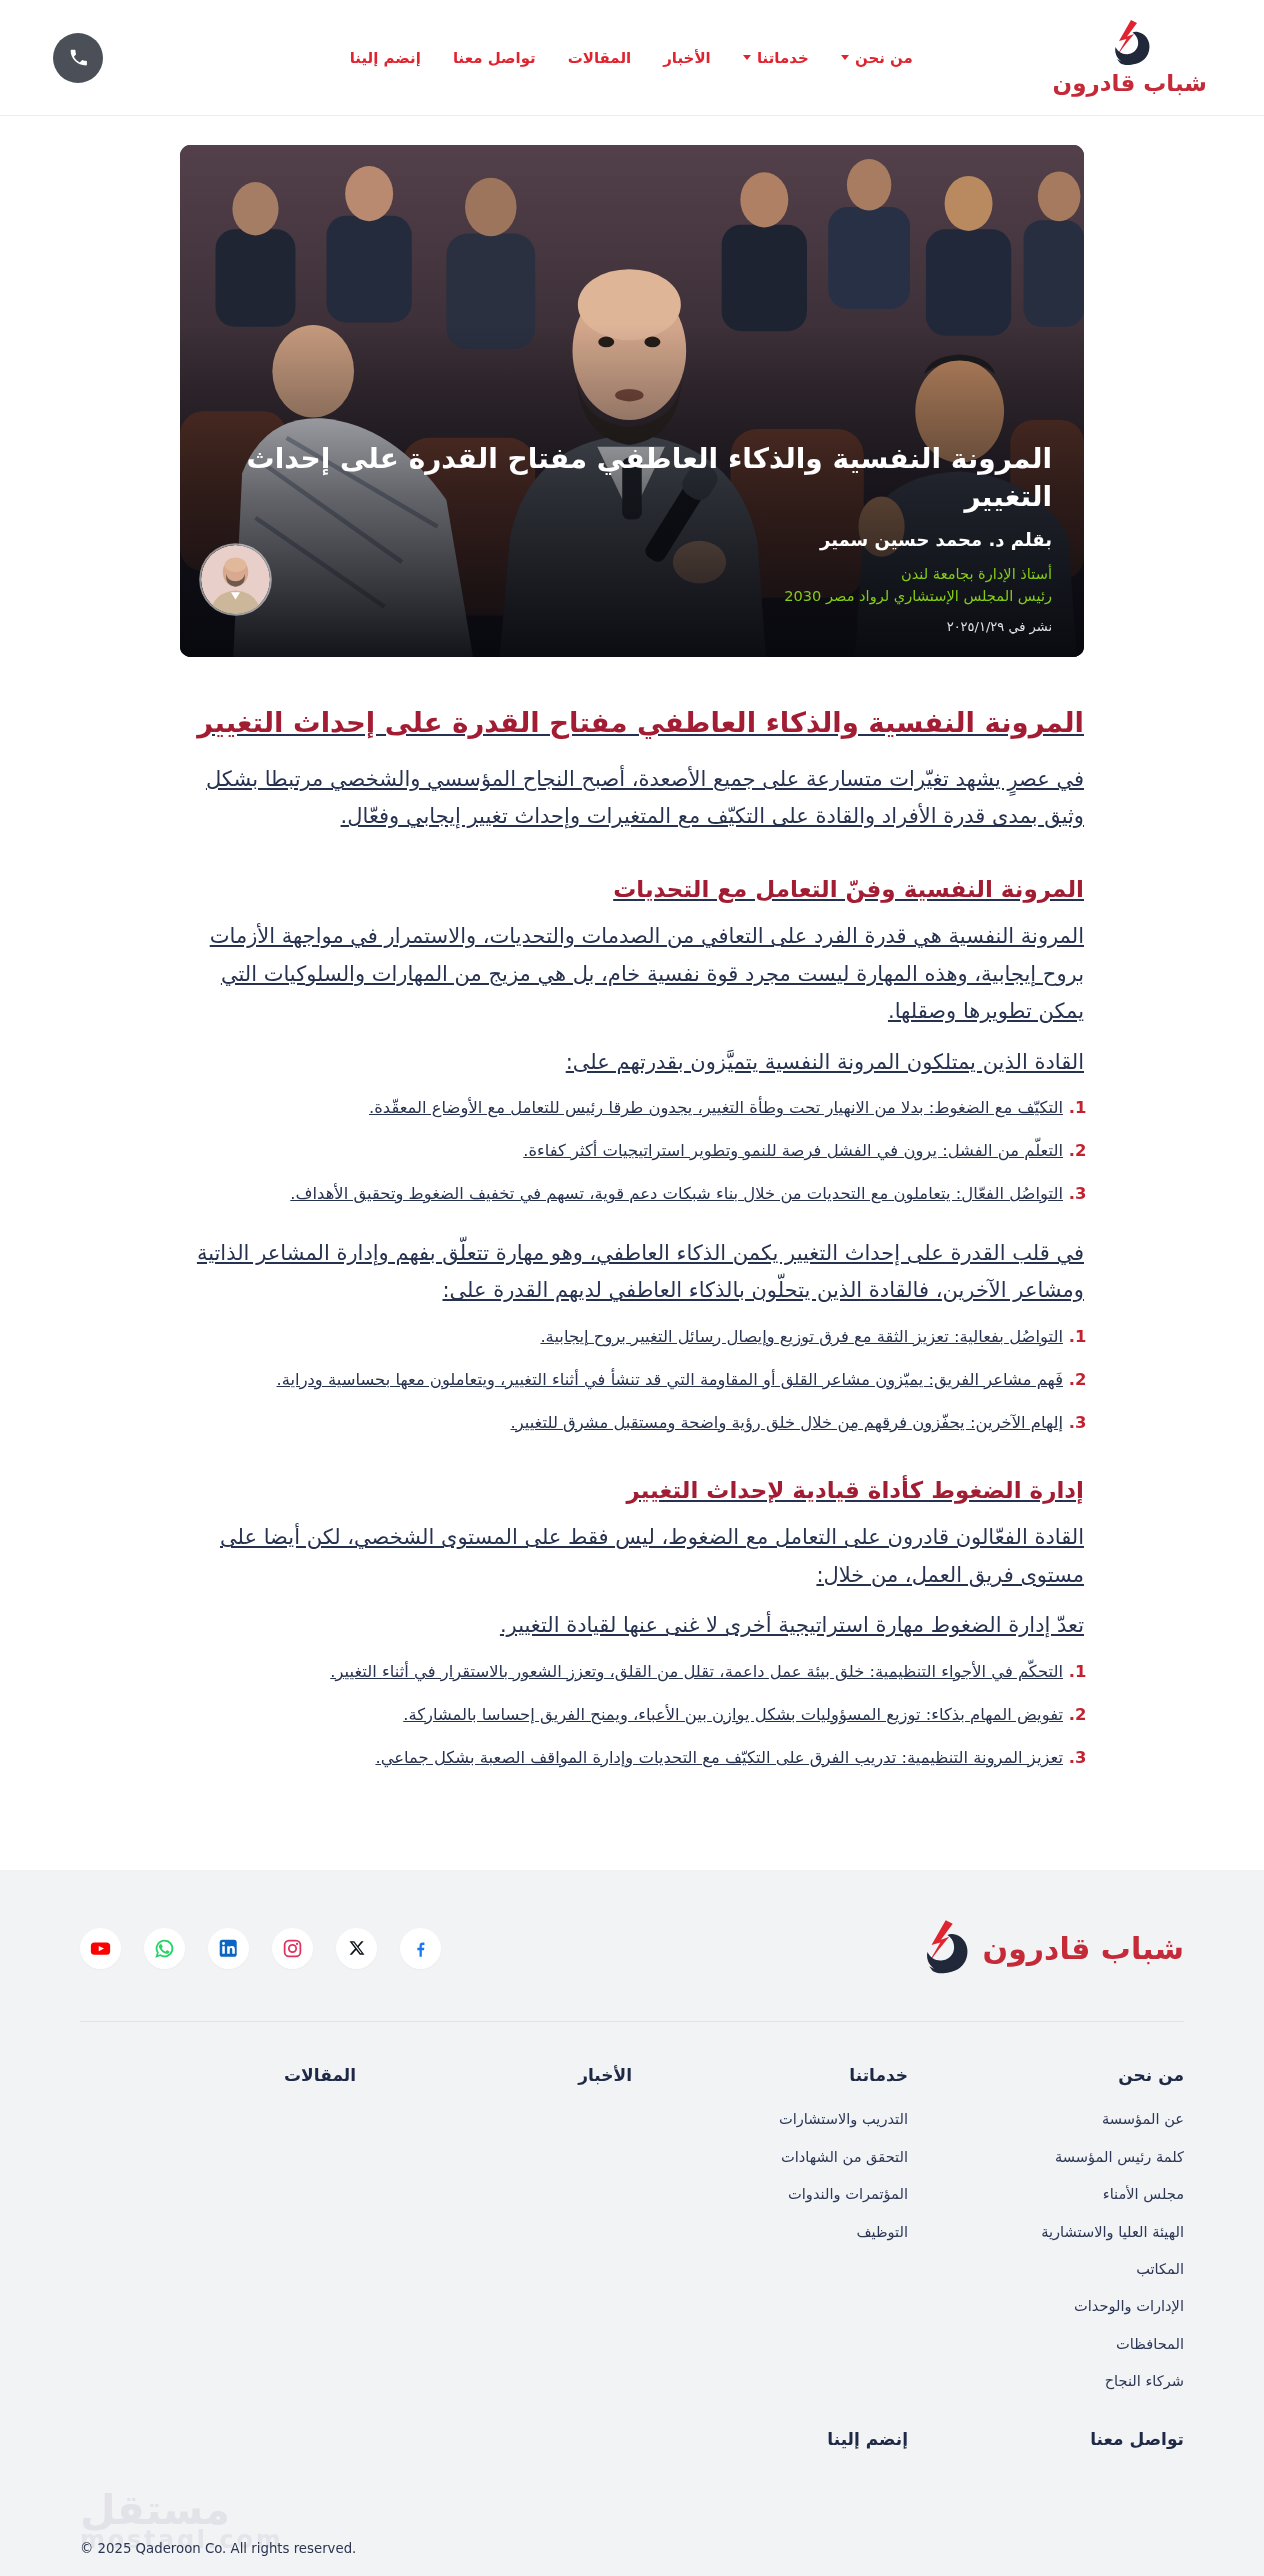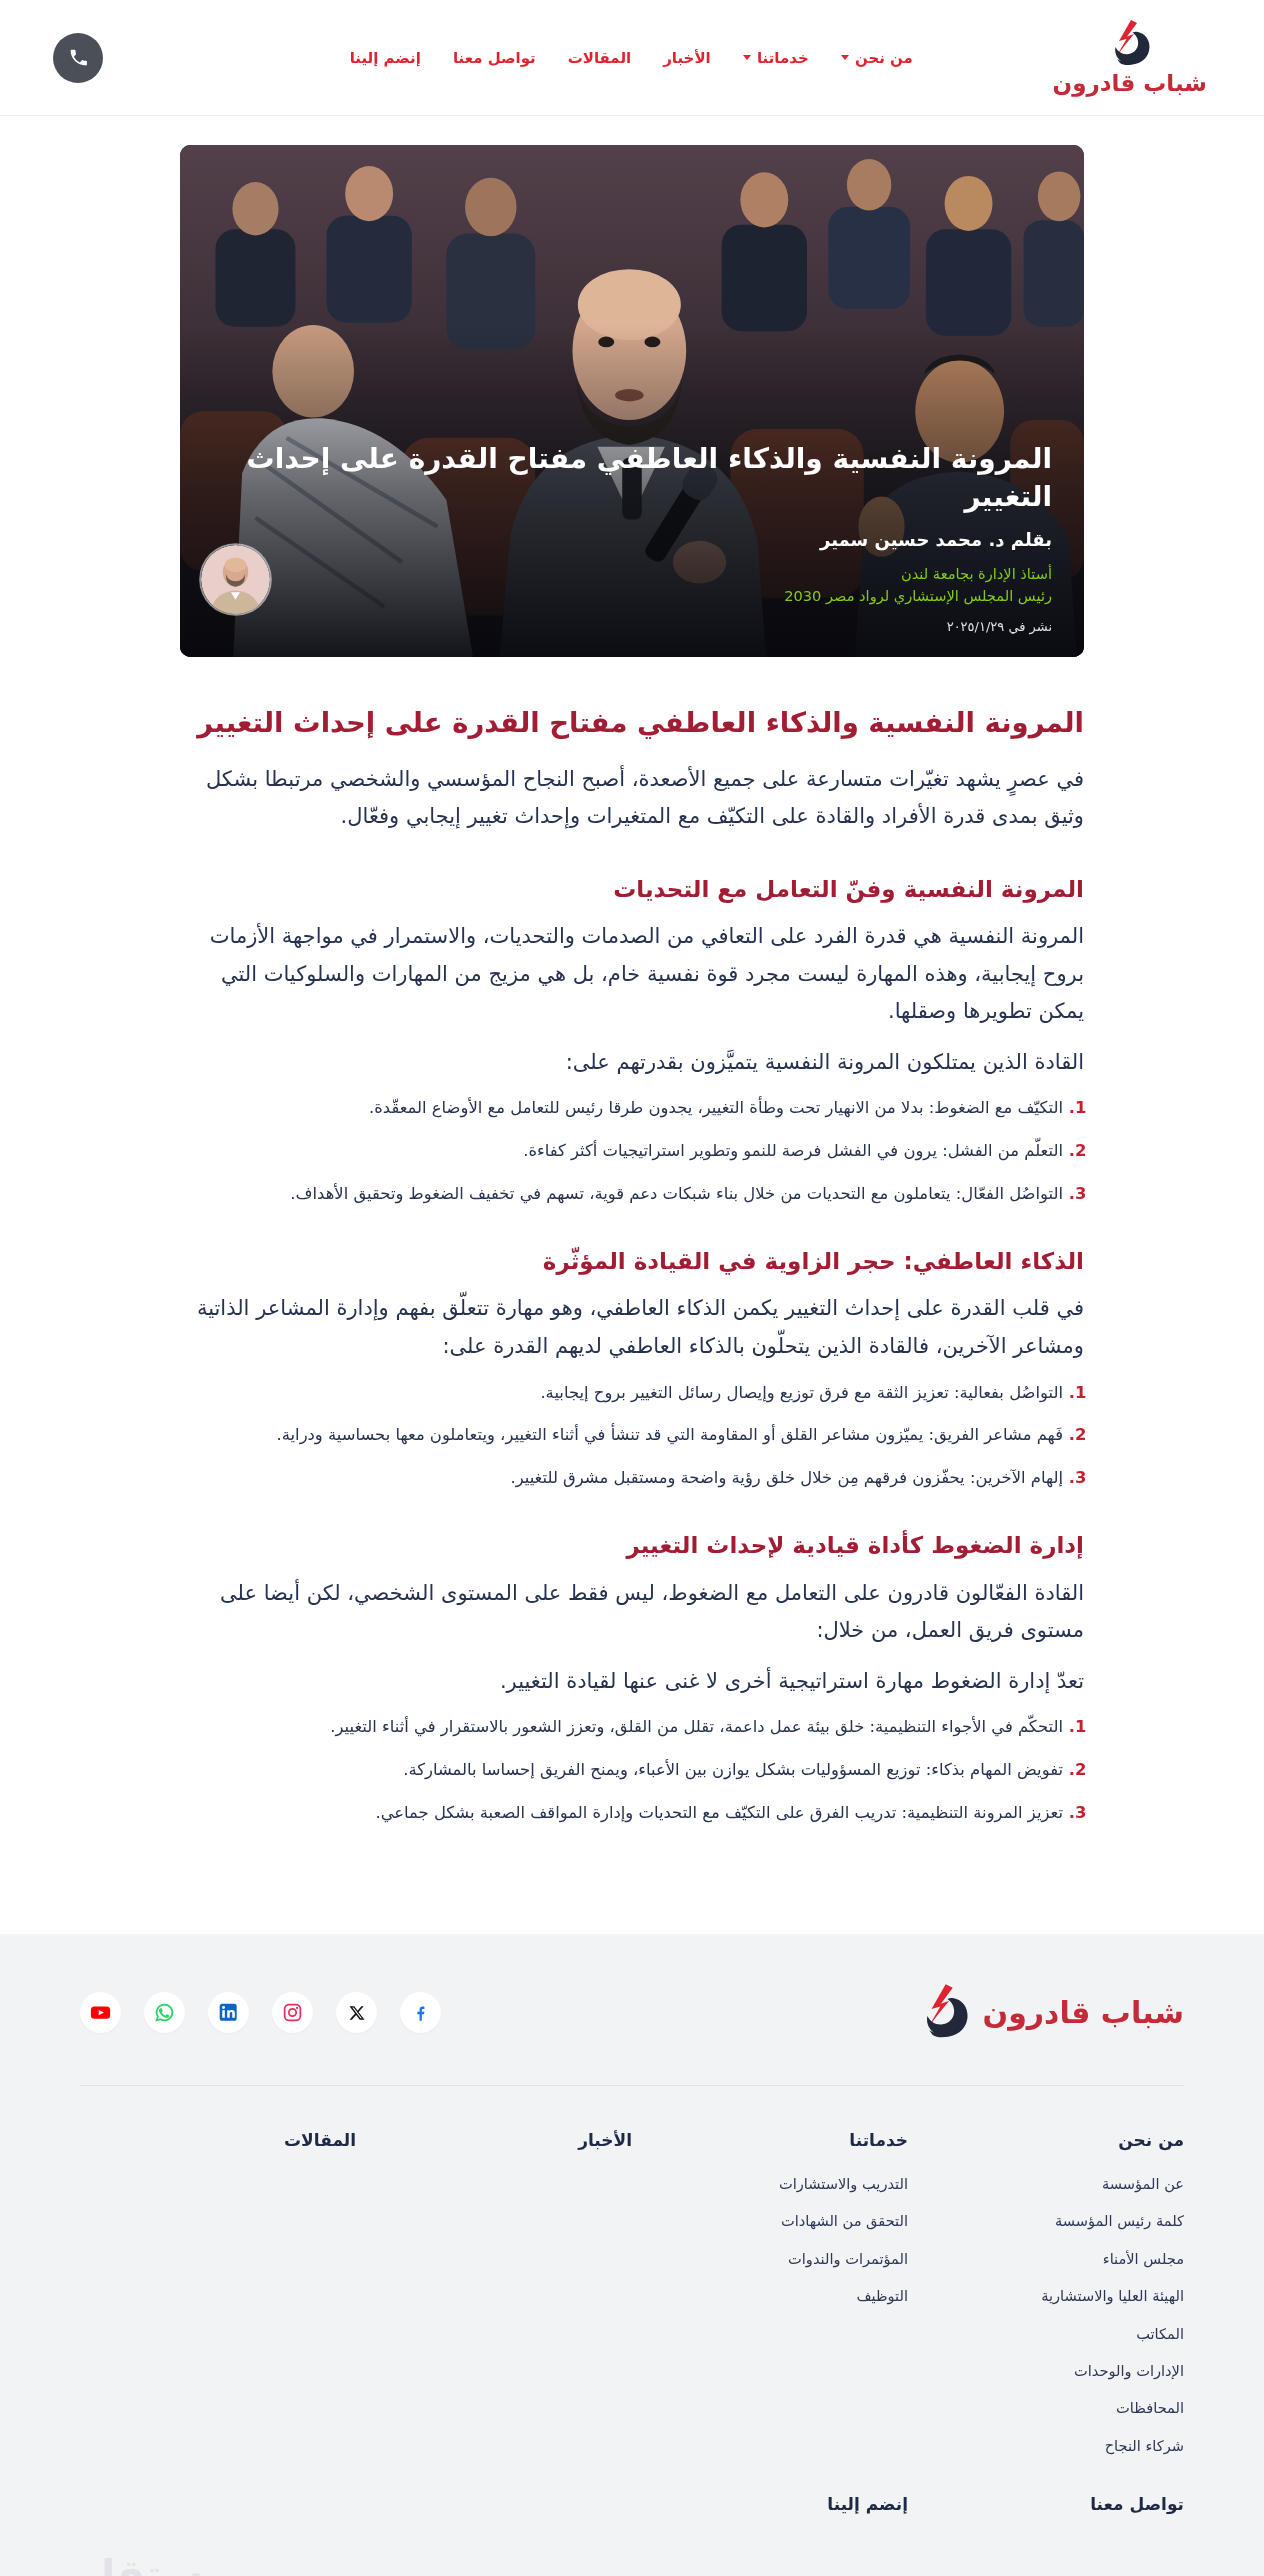--- a/index.html
+++ b/index.html
@@ -32,21 +32,21 @@
     text-decoration:none;color:var(--accent-red);font-size:15px;font-weight:bold;
     display:flex;align-items:center;gap:6.2px;white-space:nowrap;
   }
   .caret{width:0;height:0;border-left:4.4px solid transparent;border-right:4.4px solid transparent;
     border-top:5.3px solid var(--accent-red);display:inline-block;}
   .phone-btn{
     width:50px;height:50px;border-radius:50%;background:#4b5058;border:none;cursor:pointer;
     display:flex;align-items:center;justify-content:center;flex:none;
   }
   
-  .content-col{width:904px;margin:9px auto;}
+  .content-col{width:904px;margin:0 auto;text-decoration:underline;}
   .hero{
     position:relative;margin-top:29px;height:512px;border-radius:10.7px;overflow:hidden;
     background:#2a2230;
   }
   .hero-photo{position:absolute;inset:0;width:100%;height:100%;}
   .hero-shade{position:absolute;inset:0;
     background:linear-gradient(to top, rgba(7,8,13,.94) 0%, rgba(7,8,13,.55) 32%, rgba(7,8,13,0) 65%);}
   .hero-overlay{position:absolute;right:0;left:0;bottom:0;padding:0 32px 23px 21px;color:#fff;}
   .hero-title{font-size:28px;font-weight:bold;line-height:1.35;margin-bottom:14px;}
   .author-row{display:flex;justify-content:space-between;align-items:center;}
@@ -221,21 +221,20 @@
 
     <h2>المرونة النفسية وفنّ التعامل مع التحديات</h2>
     <p>المرونة النفسية هي قدرة الفرد على التعافي من الصدمات والتحديات، والاستمرار في مواجهة الأزمات بروح إيجابية، وهذه المهارة ليست مجرد قوة نفسية خام، بل هي مزيج من المهارات والسلوكيات التي يمكن تطويرها وصقلها.</p>
     <p>القادة الذين يمتلكون المرونة النفسية يتميَّزون بقدرتهم على:</p>
     <ol>
       <li>التكيّف مع الضغوط: بدلا من الانهيار تحت وطأة التغيير، يجدون طرقا رئيس للتعامل مع الأوضاع المعقّدة.</li>
       <li>التعلّم من الفشل: يرون في الفشل فرصة للنمو وتطوير استراتيجيات أكثر كفاءة.</li>
       <li>التواصُل الفعّال: يتعاملون مع التحديات من خلال بناء شبكات دعم قوية، تسهم في تخفيف الضغوط وتحقيق الأهداف.</li>
     </ol>
 
-    <h2>الذكاء العاطفي: حجر الزاوية في القيادة المؤثّرة</h2>
     <p>في قلب القدرة على إحداث التغيير يكمن الذكاء العاطفي، وهو مهارة تتعلّق بفهم وإدارة المشاعر الذاتية ومشاعر الآخرين، فالقادة الذين يتحلّون بالذكاء العاطفي لديهم القدرة على:</p>
     <ol>
       <li>التواصُل بفعالية: تعزيز الثقة مع فرق توزيع وإيصال رسائل التغيير بروح إيجابية.</li>
       <li>فَهم مشاعر الفريق: يميّزون مشاعر القلق أو المقاومة التي قد تنشأ في أثناء التغيير، ويتعاملون معها بحساسية ودراية.</li>
       <li>إلهام الآخرين: يحفّزون فرقهم مِن خلال خلق رؤية واضحة ومستقبل مشرق للتغيير.</li>
     </ol>
 
     <h2>إدارة الضغوط كأداة قيادية لإحداث التغيير</h2>
     <p>القادة الفعّالون قادرون على التعامل مع الضغوط، ليس فقط على المستوى الشخصي، لكن أيضا على مستوى فريق العمل، من خلال:</p>
     <p>تعدّ إدارة الضغوط مهارة استراتيجية أخرى لا غنى عنها لقيادة التغيير.</p>

